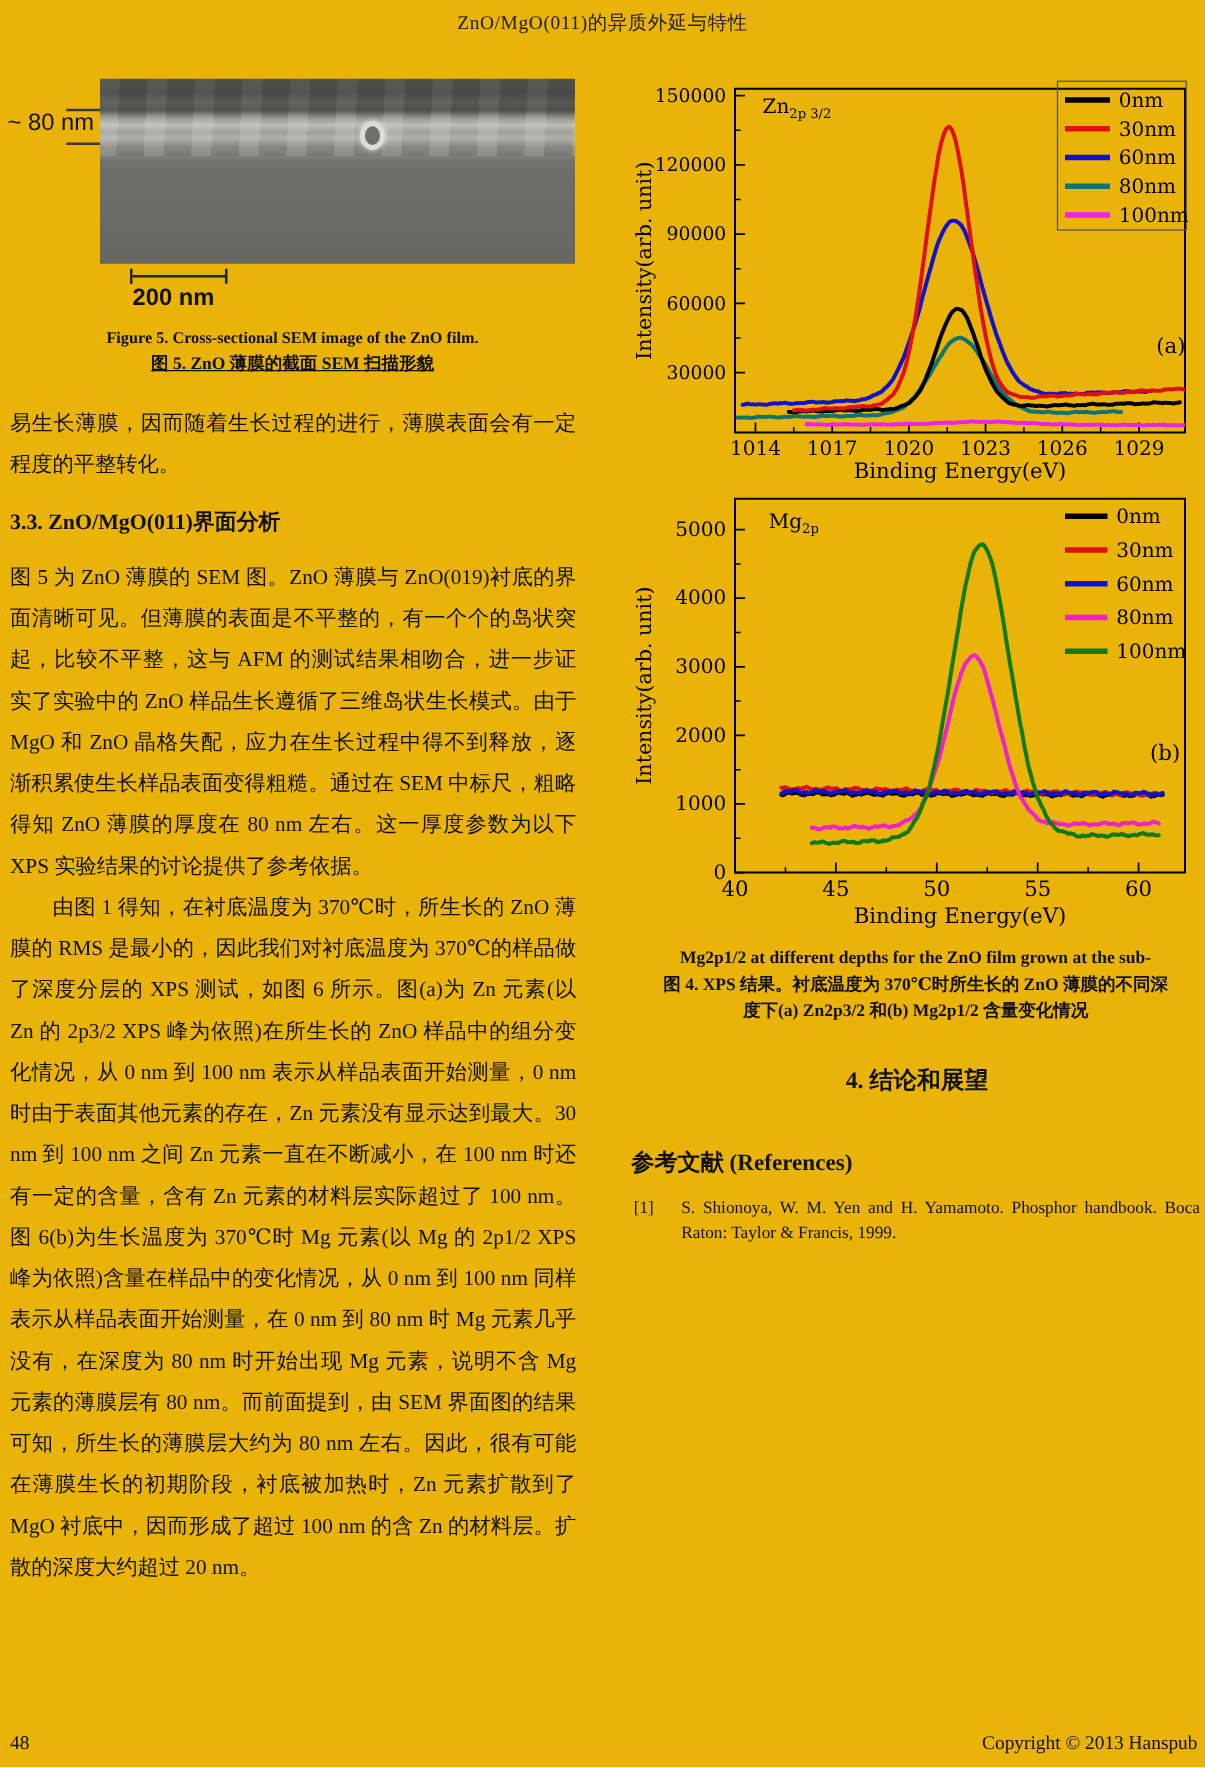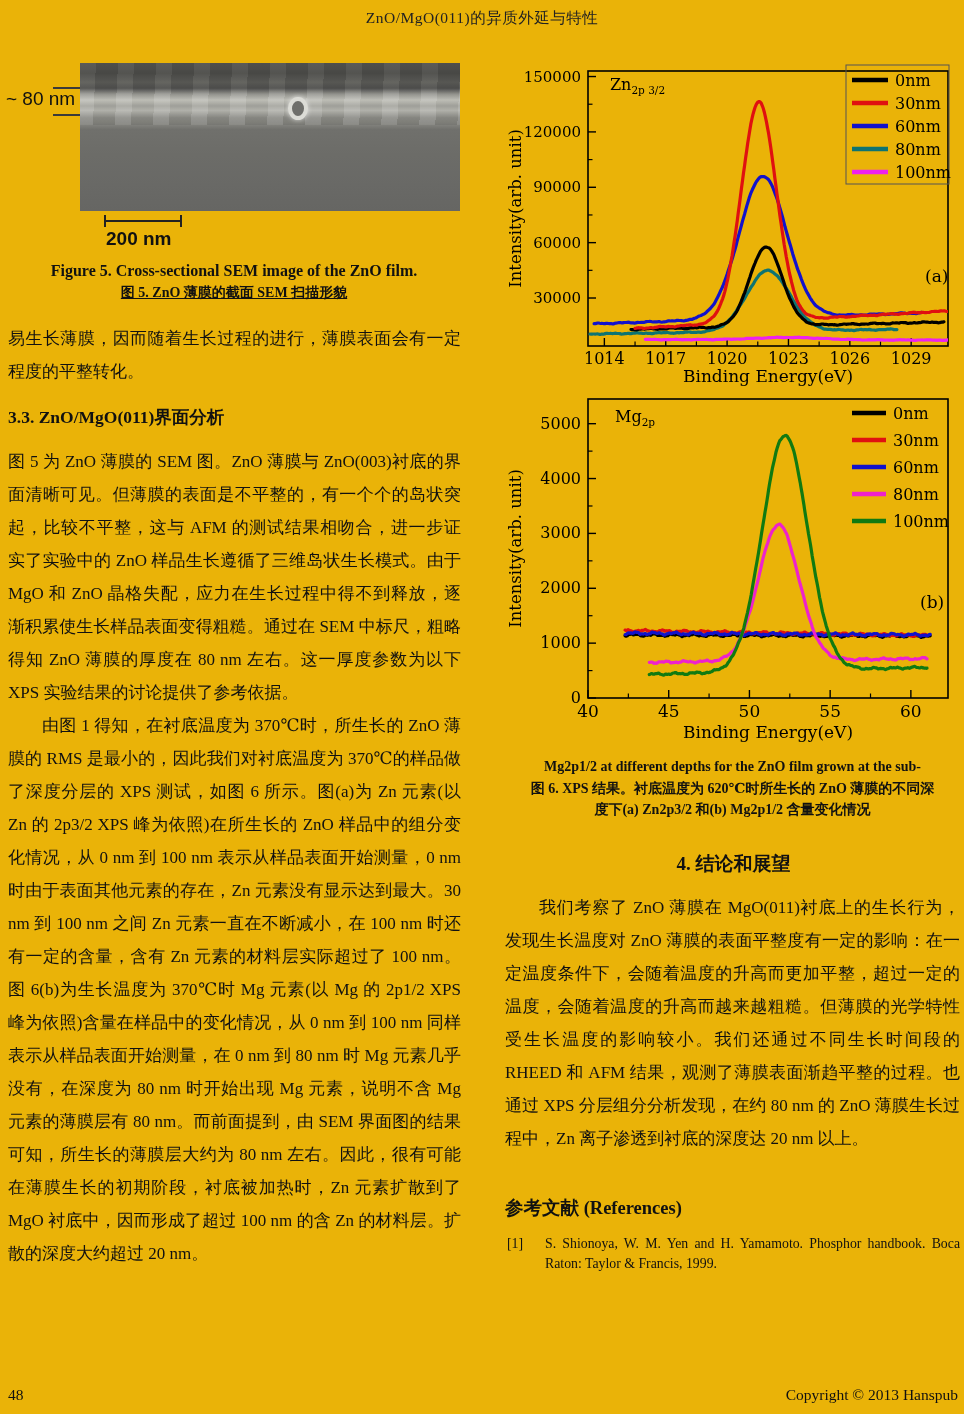--- a/index.html
+++ b/index.html
@@ -28,21 +28,21 @@
     font-family:"Liberation Sans","DejaVu Sans",sans-serif; font-weight:normal; font-size:19px; color:#111; }
   .tline { position:absolute; height:2px; background:#3a3a3a; }
   .tline1 { left:53px; top:87px; width:27px; }
   .tline2 { left:53px; top:114px; width:27px; }
   .scalebar { position:absolute; left:104px; top:215px; width:74px; height:12px;
     border-left:2px solid #222; border-right:2px solid #222; }
   .scalebar-line { margin-top:5px; height:2px; background:#222; }
   .scale-label { position:absolute; left:106px; top:228px;
     font-family:"Liberation Sans","DejaVu Sans",sans-serif; font-weight:bold; font-size:19px; color:#111; }
   .fig5-caption { position:absolute; left:8px; top:262px; width:452px; text-align:center; font-weight:bold; }
-  .fig5-caption .en { font-size:16px; }
+  .fig5-caption .en { font-size:13px; }
   .fig5-caption .zh { font-size:14px; margin-top:4px;text-decoration:underline; }
 
   
   .left-col { position:absolute; left:8px; top:322px; width:453px;
     font-size:17px; line-height:33px; text-align:justify; }
   .para { margin:0; }
   .para.indent { text-indent:2em; }
   .h33 { font-size:17.5px; font-weight:bold; line-height:30px; margin:14px 0 13px 0; text-align:left; }
 
   
@@ -78,21 +78,21 @@
     </div>
   <div class="scale-label">200 nm</div>
   <div class="fig5-caption">
     <div class="en">Figure 5. Cross-sectional SEM image of the ZnO film.</div>
     <div class="zh">图 5. ZnO 薄膜的截面 SEM 扫描形貌</div>
   </div>
 
   <div class="left-col">
     <p class="para">易生长薄膜，因而随着生长过程的进行，薄膜表面会有一定程度的平整转化。</p>
     <div class="h33">3.3. ZnO/MgO(011)界面分析</div>
-    <p class="para">图 5 为 ZnO 薄膜的 SEM 图。ZnO 薄膜与 ZnO(003)衬底的界面清晰可见。但薄膜的表面是不平整的，有一个个的岛状突起，比较不平整，这与 AFM 的测试结果相吻合，进一步证实了实验中的 ZnO 样品生长遵循了三维岛状生长模式。由于 MgO 和 ZnO 晶格失配，应力在生长过程中得不到释放，逐渐积累使生长样品表面变得粗糙。通过在 SEM 中标尺，粗略得知 ZnO 薄膜的厚度在 80 nm 左右。这一厚度参数为以下 XPS 实验结果的讨论提供了参考依据。</p>
+    <p class="para">图 5 为 ZnO 薄膜的 SEM 图。ZnO 薄膜与 ZnO(019)衬底的界面清晰可见。但薄膜的表面是不平整的，有一个个的岛状突起，比较不平整，这与 AFM 的测试结果相吻合，进一步证实了实验中的 ZnO 样品生长遵循了三维岛状生长模式。由于 MgO 和 ZnO 晶格失配，应力在生长过程中得不到释放，逐渐积累使生长样品表面变得粗糙。通过在 SEM 中标尺，粗略得知 ZnO 薄膜的厚度在 80 nm 左右。这一厚度参数为以下 XPS 实验结果的讨论提供了参考依据。</p>
     <p class="para indent">由图 1 得知，在衬底温度为 370℃时，所生长的 ZnO 薄膜的 RMS 是最小的，因此我们对衬底温度为 370℃的样品做了深度分层的 XPS 测试，如图 6 所示。图(a)为 Zn 元素(以 Zn 的 2p3/2 XPS 峰为依照)在所生长的 ZnO 样品中的组分变化情况，从 0 nm 到 100 nm 表示从样品表面开始测量，0 nm 时由于表面其他元素的存在，Zn 元素没有显示达到最大。30 nm 到 100 nm 之间 Zn 元素一直在不断减小，在 100 nm 时还有一定的含量，含有 Zn 元素的材料层实际超过了 100 nm。图 6(b)为生长温度为 370℃时 Mg 元素(以 Mg 的 2p1/2 XPS 峰为依照)含量在样品中的变化情况，从 0 nm 到 100 nm 同样表示从样品表面开始测量，在 0 nm 到 80 nm 时 Mg 元素几乎没有，在深度为 80 nm 时开始出现 Mg 元素，说明不含 Mg 元素的薄膜层有 80 nm。而前面提到，由 SEM 界面图的结果可知，所生长的薄膜层大约为 80 nm 左右。因此，很有可能在薄膜生长的初期阶段，衬底被加热时，Zn 元素扩散到了 MgO 衬底中，因而形成了超过 100 nm 的含 Zn 的材料层。扩散的深度大约超过 20 nm。</p>
   </div>
 
   <div class="right-col">
     <svg class="chart" width="455" height="330">
         <defs>
           <clipPath id="clip-zn2p32">
             <rect x="83" y="11" width="360" height="275"></rect>
           </clipPath>
         </defs>
@@ -215,26 +215,25 @@
           <text x="388" y="82.5" font-size="16">60nm</text>
           <line x1="347" y1="104" x2="381" y2="104" stroke="#ee22cc" stroke-width="4.5"></line>
           <text x="388" y="109.5" font-size="16">80nm</text>
           <line x1="347" y1="131" x2="381" y2="131" stroke="#117a11" stroke-width="4.5"></line>
           <text x="388" y="136.5" font-size="16">100nm</text>
         </g>
       </svg>
 
     <div class="fig6-caption">
       <div>Mg2p1/2 at different depths for the ZnO film grown at the sub-</div>
-      <div>图 6. XPS 结果。衬底温度为 620℃时所生长的 ZnO 薄膜的不同深</div>
+      <div>图 4. XPS 结果。衬底温度为 370℃时所生长的 ZnO 薄膜的不同深</div>
       <div>度下(a) Zn2p3/2 和(b)  Mg2p1/2 含量变化情况</div>
     </div>
 
     <div class="h4">4.  结论和展望</div>
-    <p class="sec4-para">我们考察了 ZnO 薄膜在 MgO(011)衬底上的生长行为，发现生长温度对 ZnO 薄膜的表面平整度有一定的影响：在一定温度条件下，会随着温度的升高而更加平整，超过一定的温度，会随着温度的升高而越来越粗糙。但薄膜的光学特性受生长温度的影响较小。我们还通过不同生长时间段的 RHEED 和 AFM 结果，观测了薄膜表面渐趋平整的过程。也通过 XPS 分层组分分析发现，在约 80 nm 的 ZnO 薄膜生长过程中，Zn 离子渗透到衬底的深度达 20 nm 以上。</p>
 
     <div class="ref-head">参考文献  (References)</div>
     <div class="ref-item">
       <span class="ref-marker">[1]</span>
       <span>S. Shionoya, W. M. Yen and H. Yamamoto. Phosphor handbook. Boca Raton: Taylor &amp; Francis, 1999.</span>
     </div>
   </div>
 
   <div class="footer-left">48</div>
   <div class="footer-right">Copyright © 2013 Hanspub</div>

